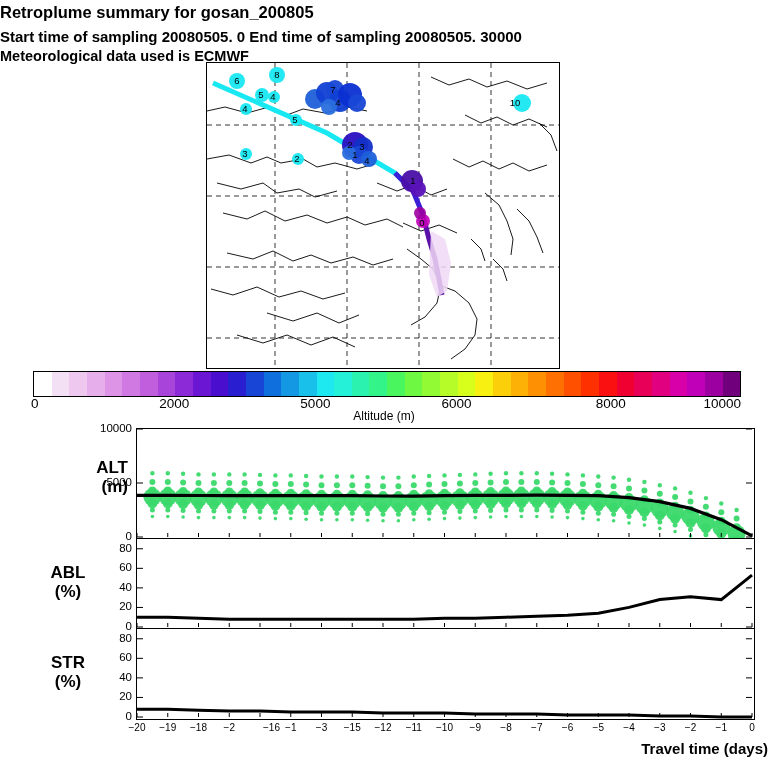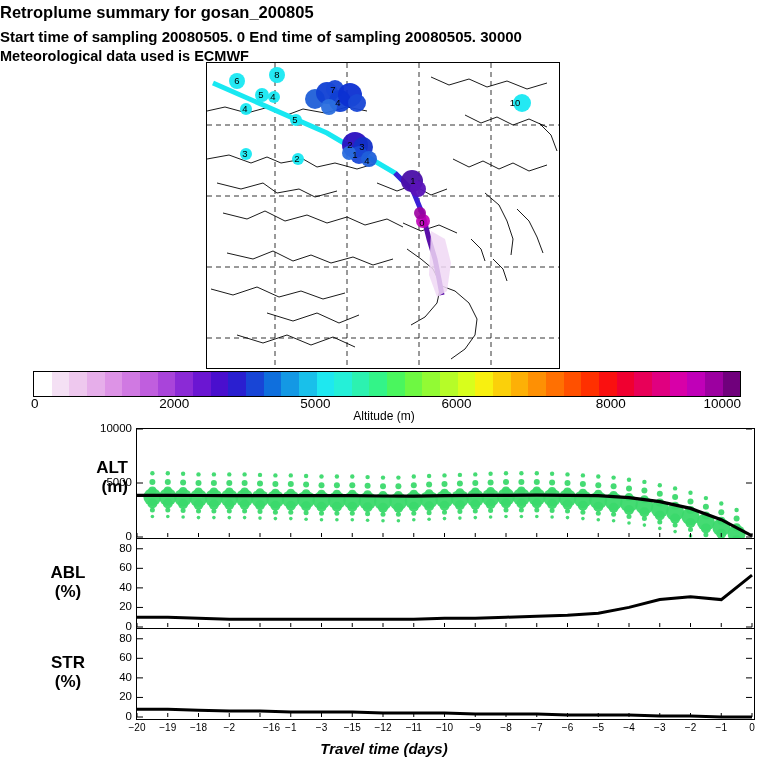--- a/index.html
+++ b/index.html
@@ -17,21 +17,21 @@
   .panel{position:absolute;border:1px solid #000;background:#fff;}
   #p-alt{left:136px;top:428px;width:617px;height:110px;}
   #p-abl{left:136px;top:538px;width:617px;height:90px;}
   #p-str{left:136px;top:628px;width:617px;height:90px;}
   .ylab{position:absolute;font-weight:bold;font-size:17px;text-align:center;line-height:19px;}
   #ylab-alt{left:8px;top:458px;width:120px;text-align:right;}
   #ylab-abl{left:8px;top:563px;width:120px;}
   #ylab-str{left:8px;top:653px;width:120px;}
   .ytick{position:absolute;font-size:11.5px;text-align:right;width:60px;}
   .xtick{position:absolute;font-size:10px;text-align:center;width:40px;top:722px;}
-  #xaxis-title{position:absolute;top:740px;width:100%;text-align:center;font-weight:bold;font-size:15px;font-style:italic;}
+  #xaxis-title{position:absolute;top:740px;width:100%;text-align:right;font-weight:bold;font-size:15px;}
   svg{overflow:visible;}
 </style>
 </head>
 <body>
 
 <div class="title" id="title-main">Retroplume summary for gosan_200805</div>
 <div class="title" id="title-line2">Start time of sampling 20080505.    0    End time of sampling 20080505. 30000</div>
 <div class="title" id="title-line3">Meteorological data used is ECMWF</div>
 
 <div id="map-wrap">

